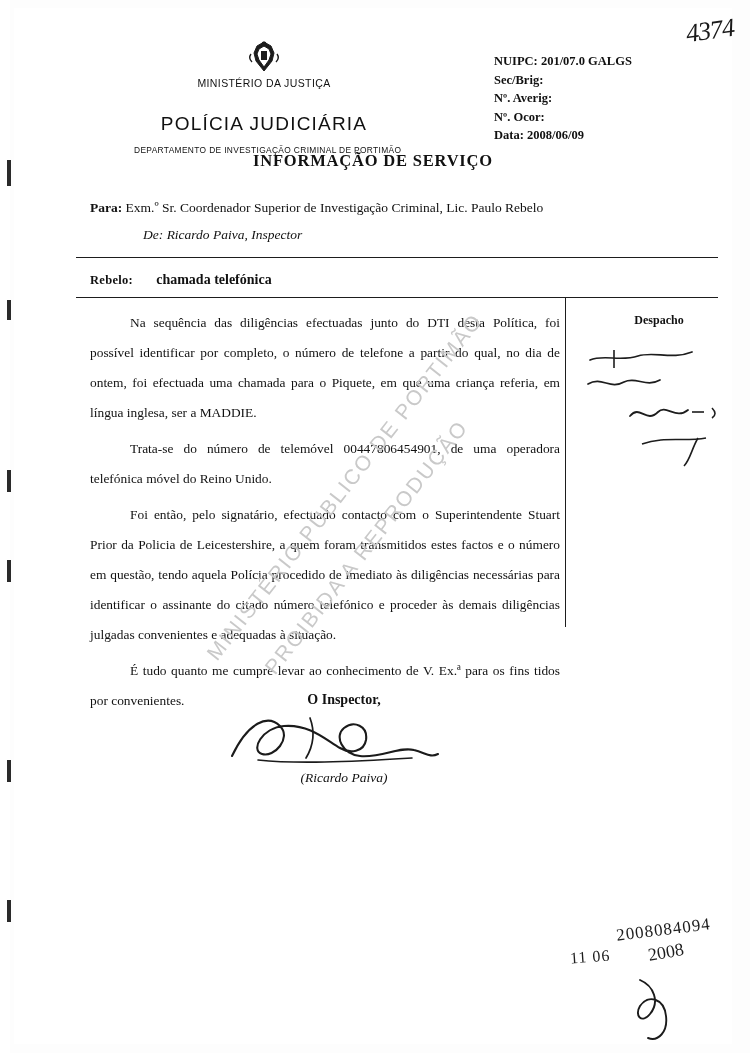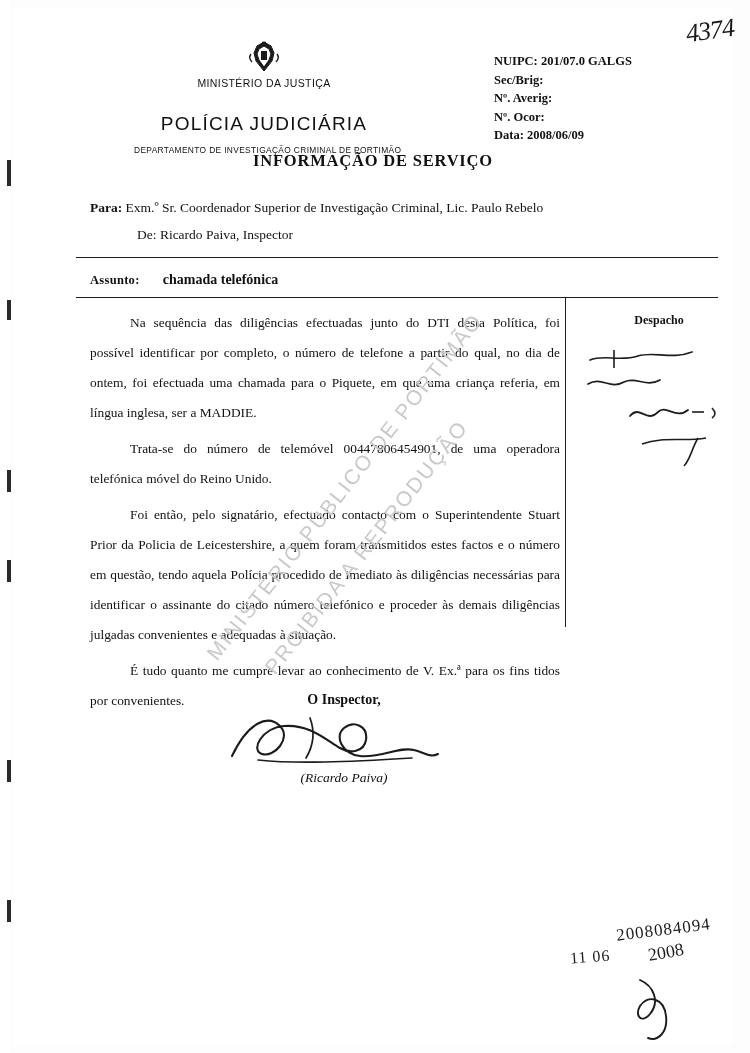--- a/index.html
+++ b/index.html
@@ -119,21 +119,21 @@
   }
   
   .addr {
     position: absolute;
     left: 76px;
     font-family: "Liberation Serif", serif;
     font-size: 13.5px;
   }
   .addr b { font-weight: bold; }
   .para-line { top: 192px; }
-  .de-line { top: 219px; left: 123px; }
+  .de-line { top: 219px; left: 129px; font-style: italic; }
   .rule {
     position: absolute;
     background: #1d1d1d;
     height: 1px;
   }
   .assunto {
     position: absolute;
     left: 76px; top: 264px;
     font-family: "Liberation Serif", serif;
     font-size: 12.5px;
@@ -315,21 +315,21 @@
     </div>
 
     <div class="addr de-line">
       <span>De:</span>
       <span>Ricardo Paiva, Inspector</span>
     </div>
 
     <div class="rule" style="left:62px; top:249px; width:642px;"></div>
 
     <div class="assunto">
-      <span class="lbl">Assunto:</span>
+      <span class="lbl">Rebelo:</span>
       <span class="val">chamada telefónica</span>
     </div>
 
     <div class="rule" style="left:62px; top:289px; width:642px;"></div>
     <div class="rule" style="left:551px; top:289px; width:1px; height:330px;"></div>
 
     <div class="body-col">
       <p>Na sequência das diligências efectuadas junto do DTI desta Política, foi possível identificar por completo, o número de telefone a partir do qual, no dia de ontem, foi efectuada uma chamada para o Piquete, em que uma criança referia, em língua inglesa, ser a MADDIE.</p>
       <p>
         <span>Trata-se do número de telemóvel </span><b>00447806454901</b><span>, de uma operadora telefónica móvel do Reino Unido.</span>

